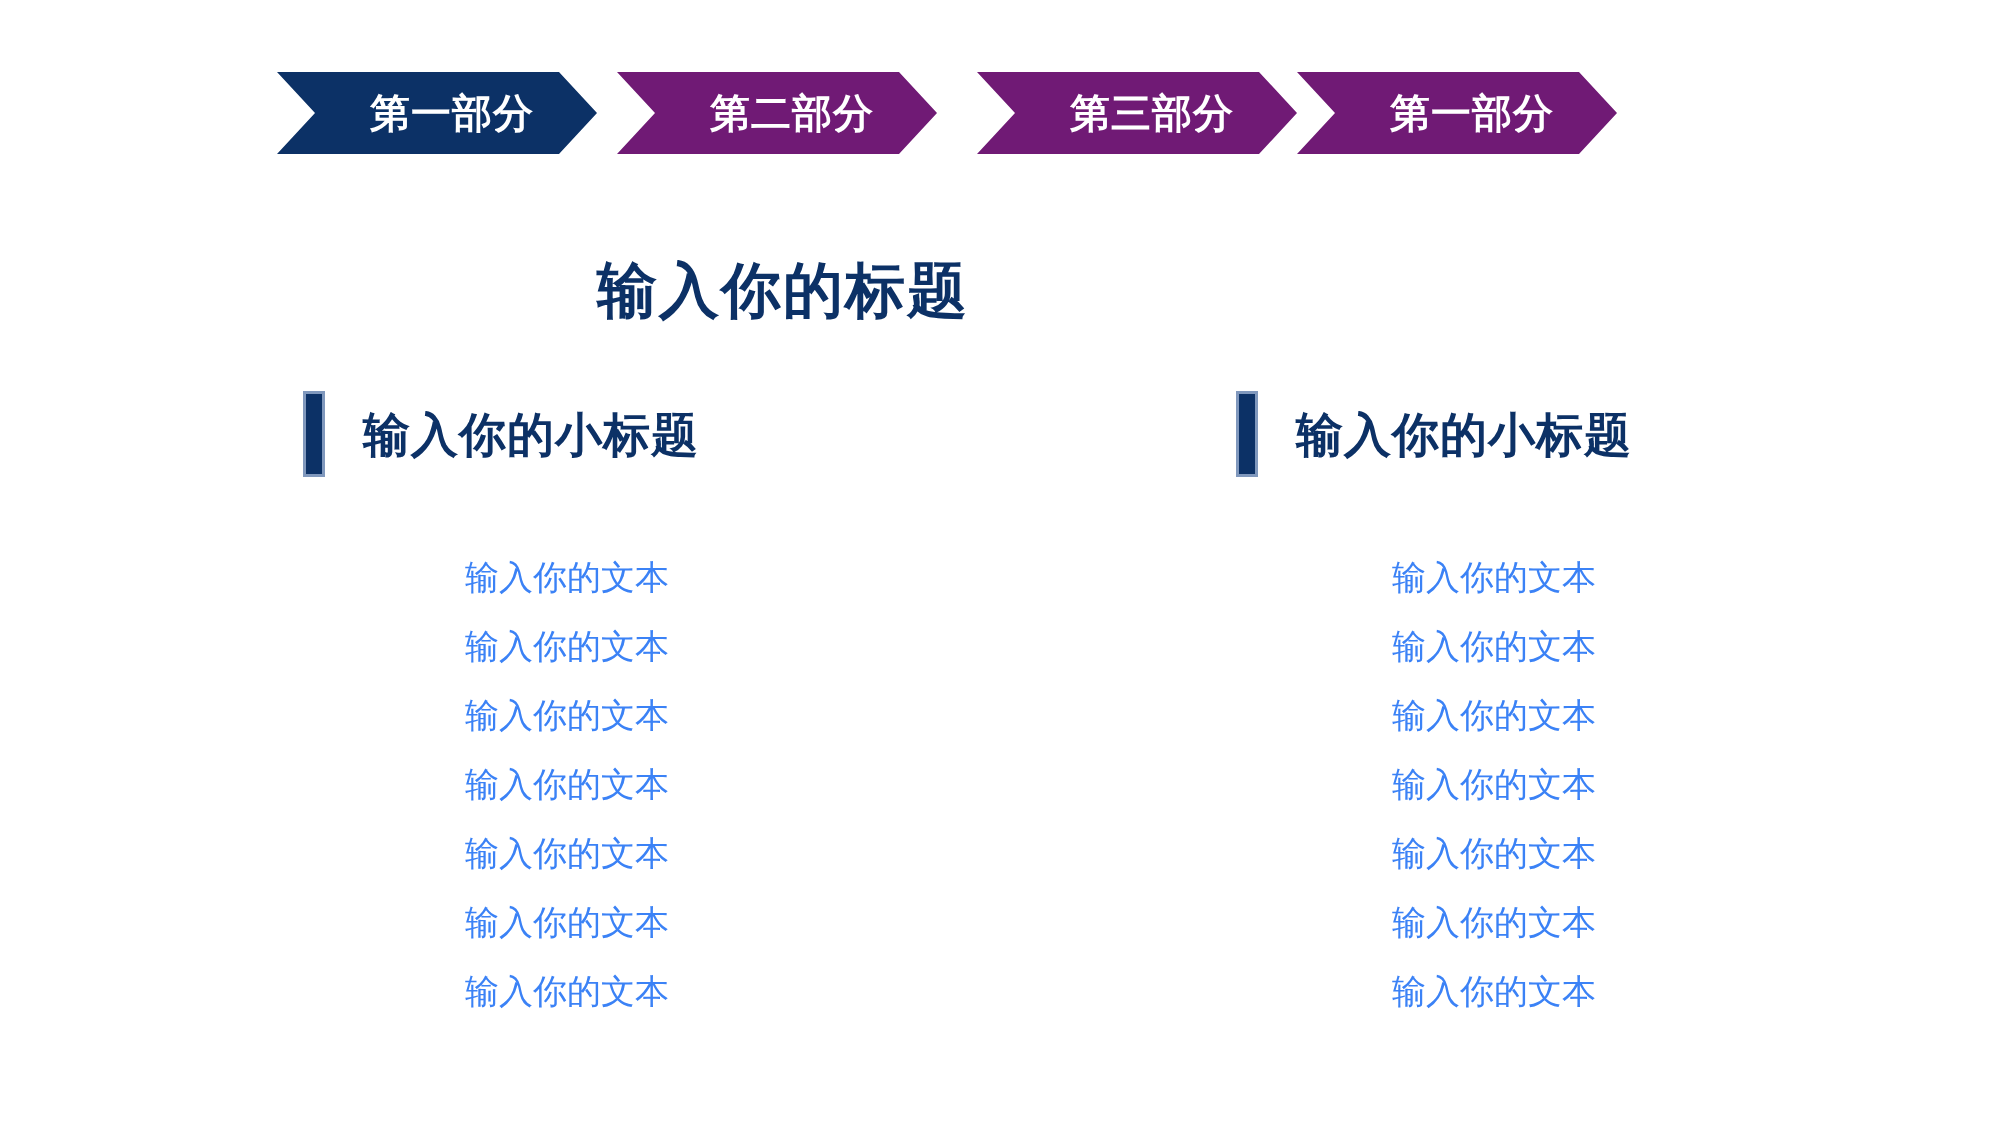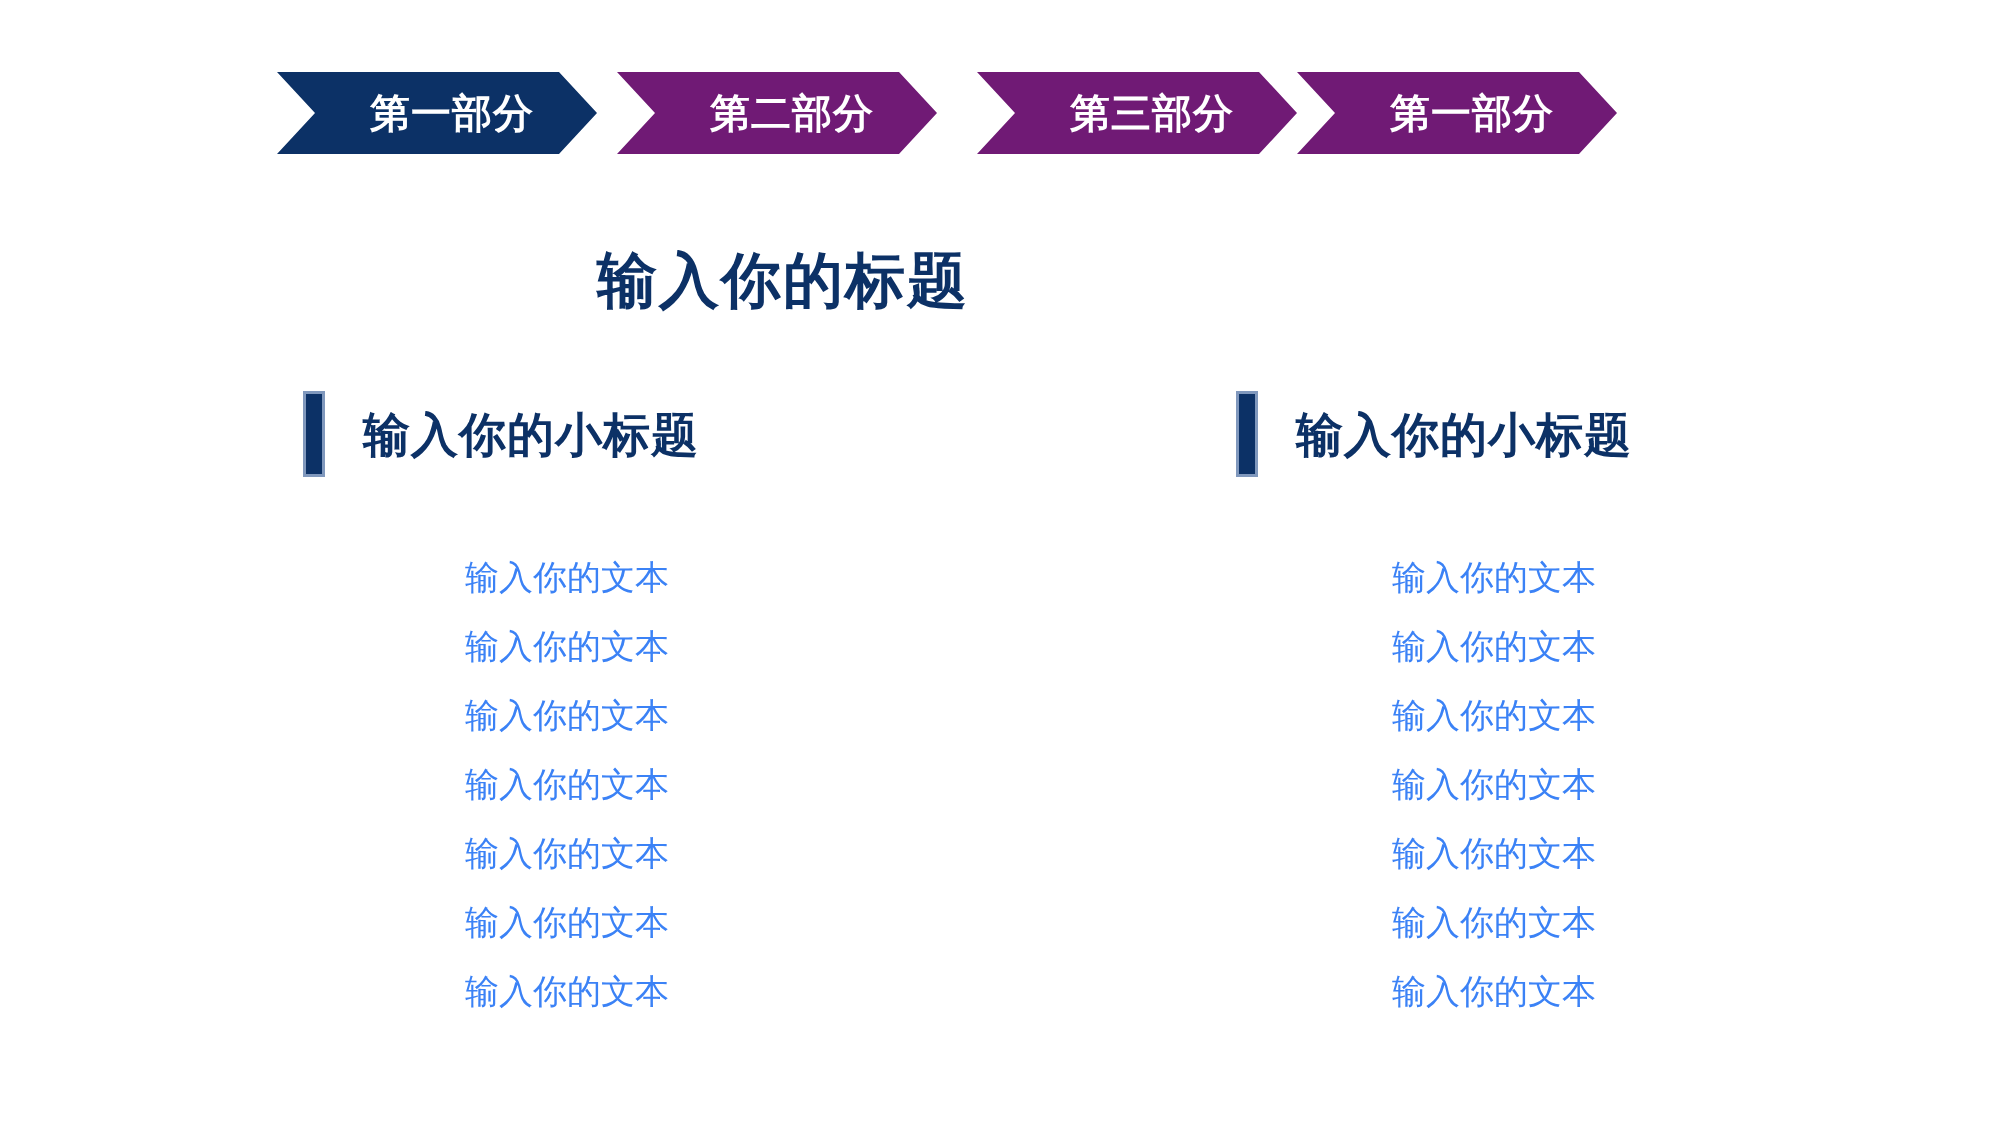--- a/index.html
+++ b/index.html
@@ -56,21 +56,21 @@
     color: #ffffff;
     letter-spacing: 1px;
     line-height: 1;
     white-space: nowrap;
   }
 
   
   .main-title {
     position: absolute;
     left: 0;
-    top: 246px;
+    top: 256px;
     width: 1566px;
     text-align: center;
     font-size: 60px;
     font-weight: 700;
     color: #0c3166;
     line-height: 1.15;
     letter-spacing: 2px;
     white-space: nowrap;
   }
 

